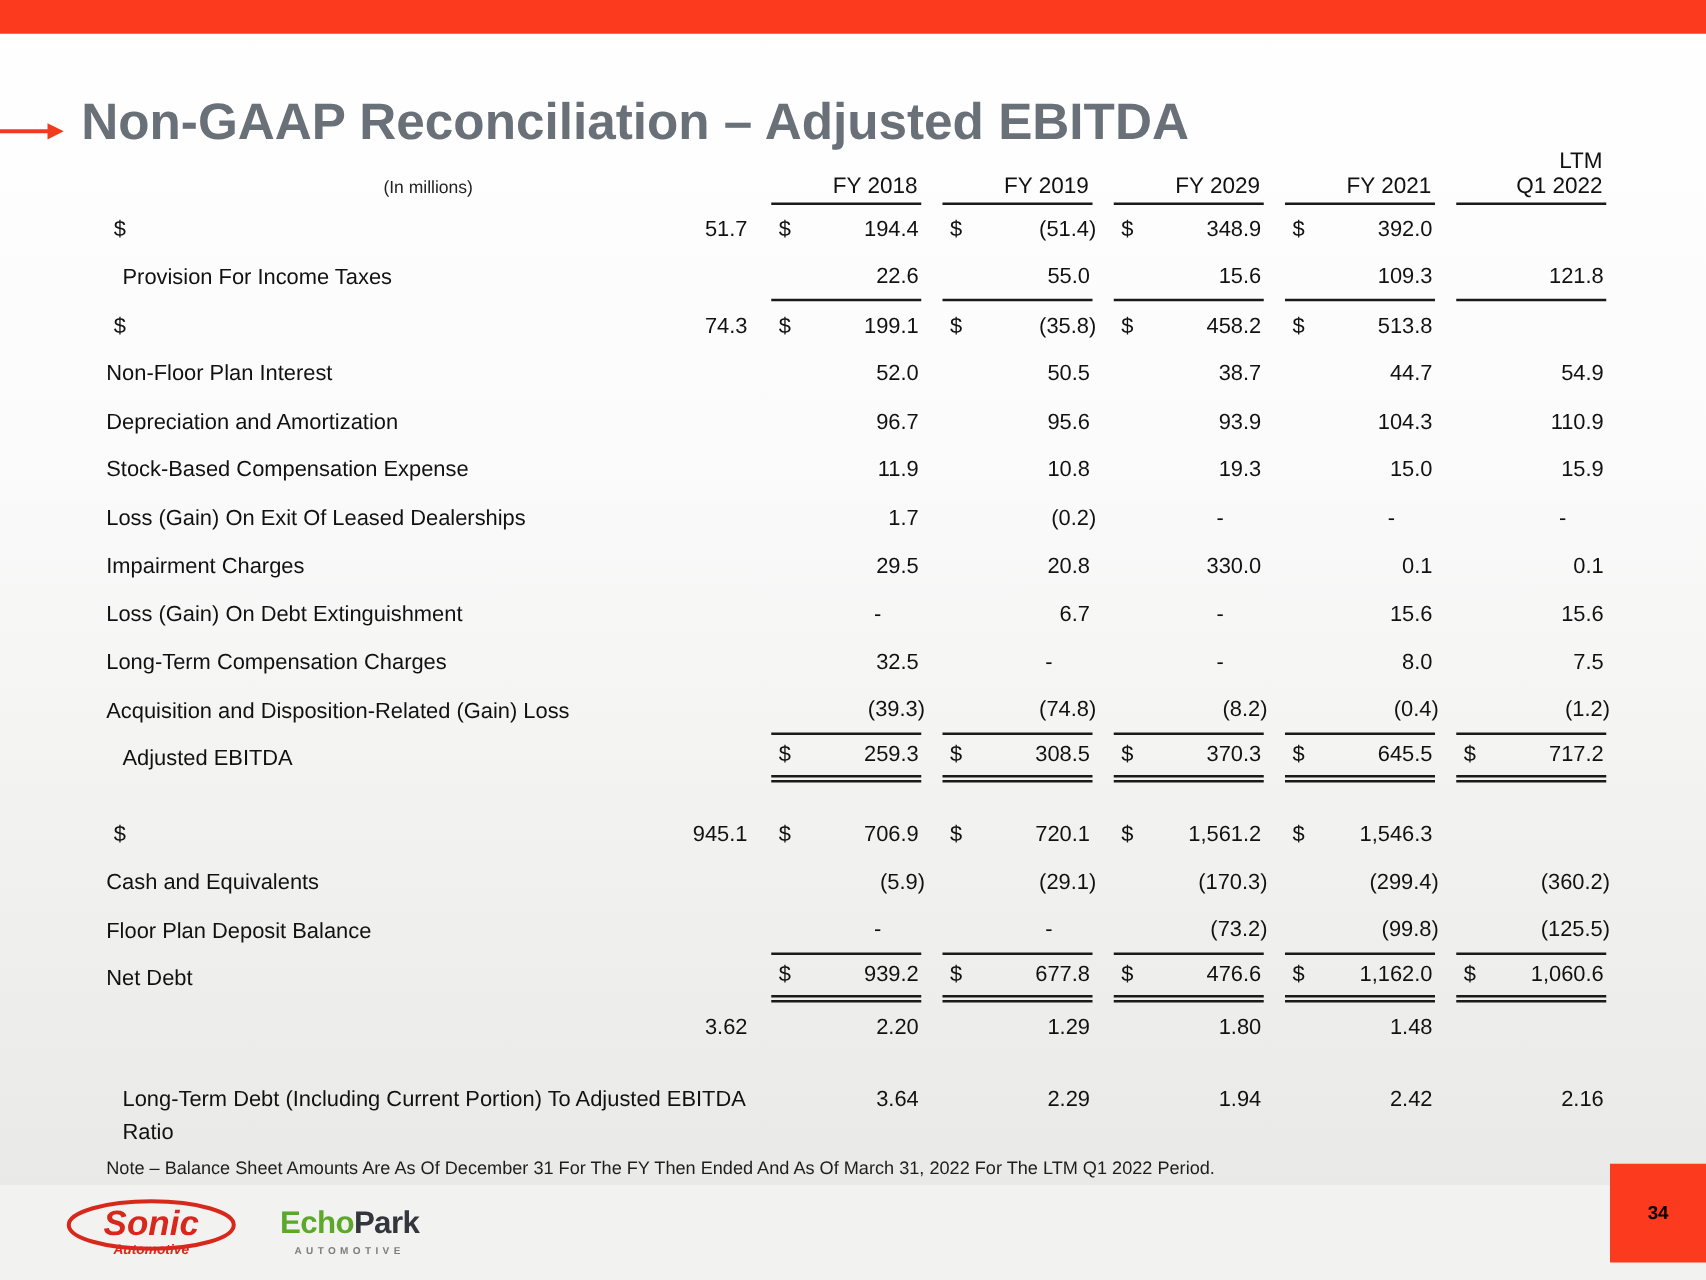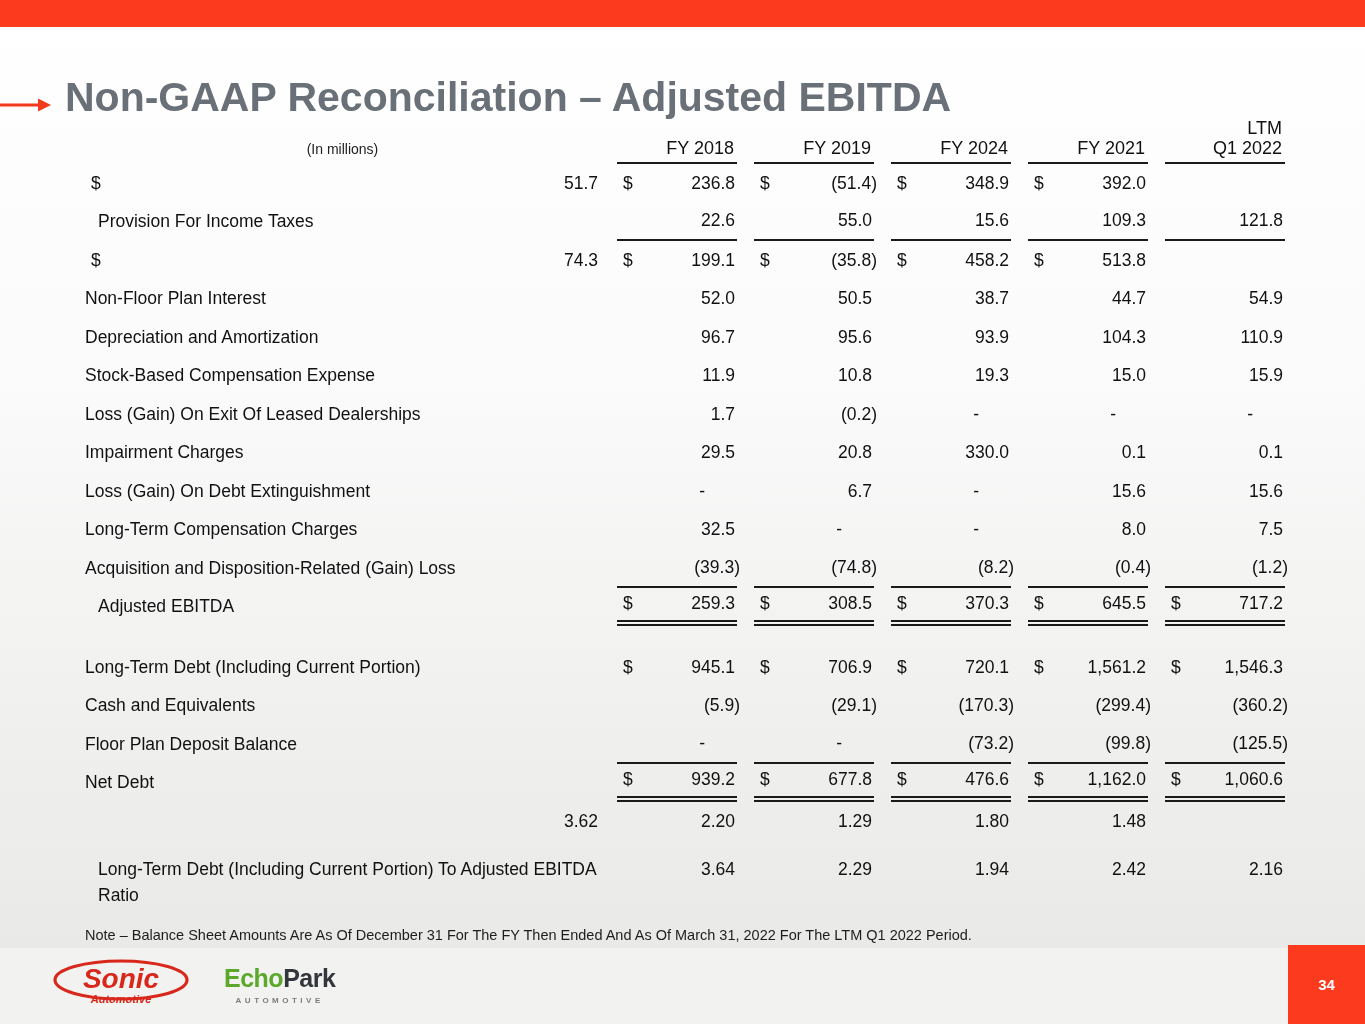--- a/index.html
+++ b/index.html
@@ -19,21 +19,21 @@
 
   
   .fin-table { position:absolute; left:85px; top:112px; width:1200px; font-size:17.5px; color:#111; }
   .t-head, .t-row { display:grid; grid-template-columns:1fr repeat(5,120px); column-gap:17px; }
   .t-head { height:52px; align-items:end; }
   .units { font-size:14px; color:#222; padding-bottom:7px;text-align:center; }
   .head-cell { text-align:right; border-bottom:2px solid #1a1a1a; padding:0 3px 3px 0; font-size:18px; }
   .head-top { font-size:18px; line-height:20px; }
   .t-row { height:38.5px; align-items:center; }
   .t-row.gap-lg { margin-top:22px; }
-  .t-row.gap-sm { margin-top:14px; }
+  .t-row.gap-sm { margin-top:24px; }
   .t-row.twoline { height:54px; align-items:start; }
   .t-row.twoline .label-cell { line-height:26px; padding-top:1px; }
   .t-row.twoline .val-cell { padding-top:2px; height:28px; }
   .label-cell { white-space:normal; }
   .label-cell.indent { padding-left:13px; }
   .val-cell { display:flex; justify-content:space-between; align-items:center; height:100%; padding:0 2px 0 6px; }
   .t-row .val-cell.rule-single { border-bottom:2px solid #1a1a1a; }
   .t-row .val-cell.rule-double { border-bottom:6px double #1a1a1a; }
   .dollar.hide { visibility:hidden; }
   .val.dash { padding-right:30px; }
@@ -43,22 +43,22 @@
 
   
   .footer { position:absolute; left:0; bottom:0; width:100%; height:76px; background:#f2f2f0; }
   .sonic-logo { position:absolute; left:50px; top:6px; }
   .echopark-logo { position:absolute; left:224px; top:16px; text-align:center; }
   .echopark-word { font-size:25px; font-weight:700; letter-spacing:-0.5px; }
   .echo { color:#5ba82a; }
   .park { color:#33363c; }
   .echopark-sub { font-size:8px; font-weight:700; letter-spacing:3.5px; color:#7d7d7d; margin-top:3px; }
   .page-badge {
-    position:absolute; right:0; bottom:0; width:77px; height:79px; background:#fb3a1e;
-    color:#ffffff; font-size:15px; font-weight:700; display:flex; align-items:center; justify-content:center;
+    position:absolute; right:0; bottom:14px; width:77px; height:79px; background:#fb3a1e;
+    color:#000000; font-size:15px; font-weight:700; display:flex; align-items:center; justify-content:center;
   }
 </style>
 </head>
 <body>
 
 <div class="slide">
 
   <div class="topbar"></div>
 
   <div class="title-wrap">
@@ -76,41 +76,41 @@
     <div class="head-cell">
           <div class="head-top"></div>
           <div class="head-label">FY 2018</div>
         </div>
         <div class="head-cell">
           <div class="head-top"></div>
           <div class="head-label">FY 2019</div>
         </div>
         <div class="head-cell">
           <div class="head-top"></div>
-          <div class="head-label">FY 2024</div>
+          <div class="head-label">FY 2029</div>
         </div>
         <div class="head-cell">
           <div class="head-top"></div>
           <div class="head-label">FY 2021</div>
         </div>
         <div class="head-cell">
           <div class="head-top">LTM</div>
           <div class="head-label">Q1 2022</div>
         </div>
       </div>
     <div id="table-body">
 
     <div class="t-row">
           <div class="val-cell rule-none">
             <span class="dollar">$</span>
             <span class="val">51.7</span>
           </div>
           <div class="val-cell rule-none">
             <span class="dollar">$</span>
-            <span class="val">236.8</span>
+            <span class="val">194.4</span>
           </div>
           <div class="val-cell rule-none">
             <span class="dollar">$</span>
             <span class="val paren">(51.4)</span>
           </div>
           <div class="val-cell rule-none">
             <span class="dollar">$</span>
             <span class="val">348.9</span>
           </div>
           <div class="val-cell rule-none">
@@ -364,21 +364,20 @@
           <div class="val-cell rule-double">
             <span class="dollar">$</span>
             <span class="val">645.5</span>
           </div>
           <div class="val-cell rule-double">
             <span class="dollar">$</span>
             <span class="val">717.2</span>
           </div>
         </div>
         <div class="t-row gap-lg">
-          <div class="label-cell">Long-Term Debt (Including Current Portion)</div>
           <div class="val-cell rule-none">
             <span class="dollar">$</span>
             <span class="val">945.1</span>
           </div>
           <div class="val-cell rule-none">
             <span class="dollar">$</span>
             <span class="val">706.9</span>
           </div>
           <div class="val-cell rule-none">
             <span class="dollar">$</span>

